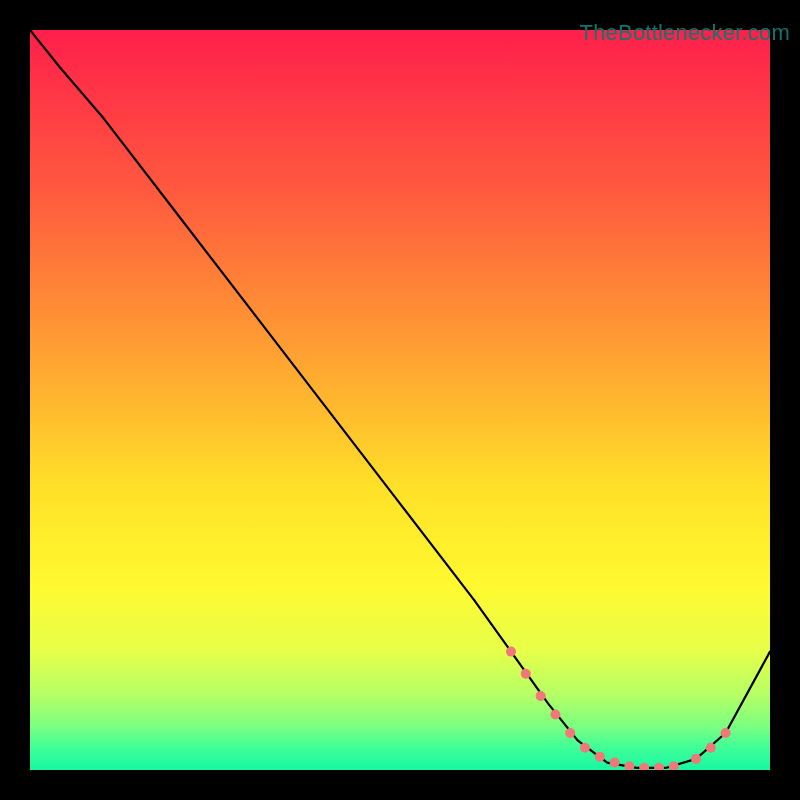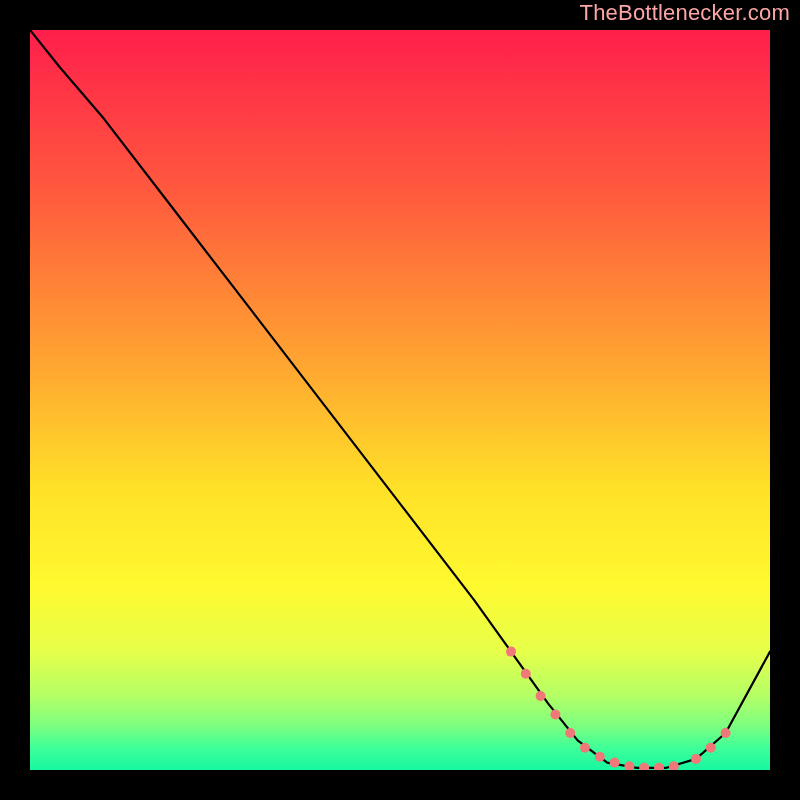--- a/index.html
+++ b/index.html
@@ -12,24 +12,24 @@
     overflow: hidden;
   }
   .frame {
     position: relative;
     width: 800px;
     height: 800px;
     background: #000;
   }
   .watermark {
     position: absolute;
-    top: 0;
+    top: 20px;
     right: 10px;
     font-size: 22px;
-    color: #fca5a5;
+    color: #0f766e;
     font-weight: 500;
     letter-spacing: 0.2px;
     z-index: 10;
   }
   .plot-area {
     position: absolute;
     left: 30px;
     top: 30px;
     width: 740px;
     height: 740px;

